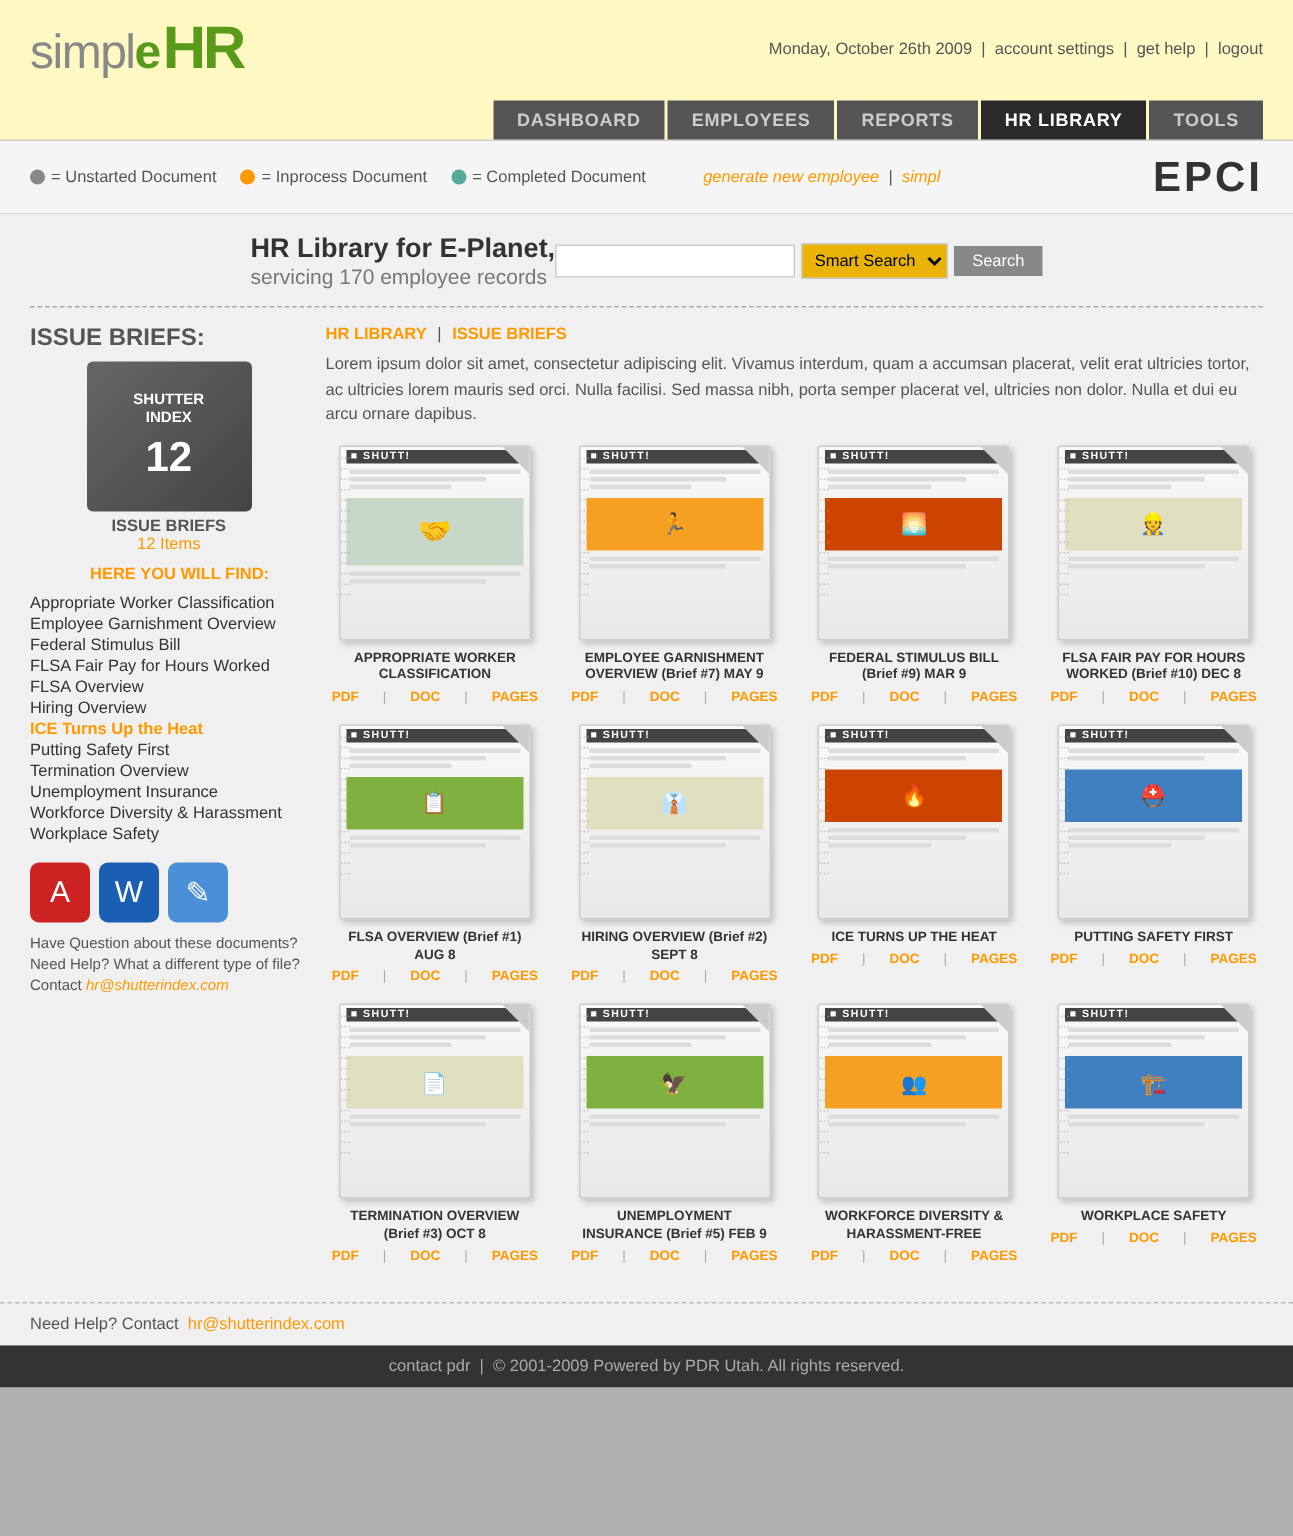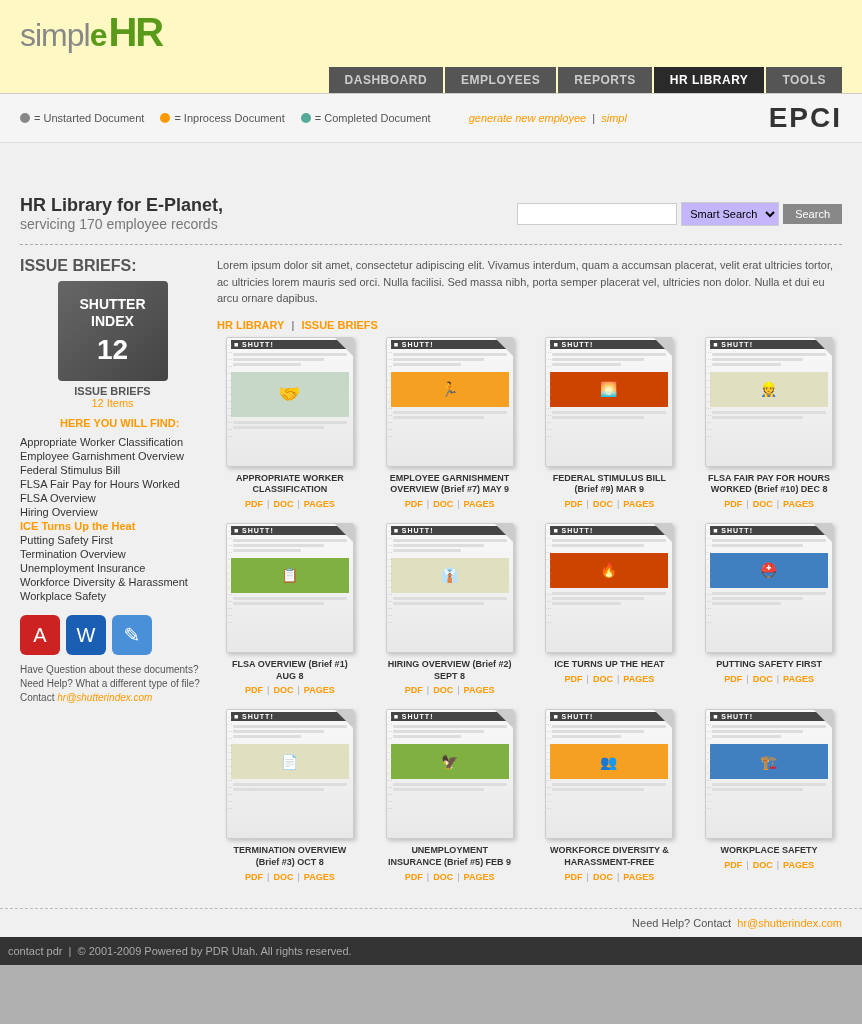--- a/index.html
+++ b/index.html
@@ -126,24 +126,23 @@
     
     #main {
       background: #f0f0f0;
       margin: 0;
       padding: 12px 20px;
     }
 
     
     #library-header {
       display: flex;
-      justify-content: space-between;
+      justify-content: center;
       align-items: center;
       margin-bottom: 12px;
-      margin-top: 40px;
     }
     #library-title h2 {
       font-size: 18px;
       font-weight: bold;
       color: #333;
     }
     #library-title p {
       font-size: 14px;
       color: #777;
     }
@@ -155,21 +154,21 @@
     #search-bar input {
       width: 160px;
       padding: 4px 6px;
       border: 1px solid #ccc;
       font-size: 11px;
     }
     #search-bar select {
       padding: 4px;
       border: 1px solid #ccc;
       font-size: 11px;
-      background: #c4b5fd;
+      background: #eab308;
     }
     #search-bar button {
       padding: 4px 12px;
       background: #888;
       color: white;
       border: none;
       font-size: 11px;
       cursor: pointer;
     }
 
@@ -200,21 +199,21 @@
       background: linear-gradient(135deg, #666, #444);
       border-radius: 4px;
       display: inline-flex;
       flex-direction: column;
       align-items: center;
       justify-content: center;
       position: relative;
     }
     .thumb-box-title {
       color: white;
-      font-size: 14px;
+      font-size: 10px;
       font-weight: bold;
       text-align: center;
       line-height: 1.2;
     }
     .thumb-box-num {
       color: white;
       font-size: 28px;
       font-weight: bold;
       margin-top: 4px;
     }
@@ -356,55 +355,55 @@
       color: #333;
       text-align: center;
       line-height: 1.3;
       margin-bottom: 3px;
       max-width: 128px;
     }
     .doc-links {
       font-size: 9px;
       color: #f90;
       display: flex;
-      gap: 4px;
+      gap: 16px;
     }
     .doc-links a {
       color: #f90;
       text-decoration: none;
       font-weight: bold;
     }
     .doc-links-sep {
       color: #aaa;
     }
 
     
     .dotted-sep {
       border: none;
       border-top: 1px dashed #aaa;
       margin: 12px 0;
     }
 
     
     #footer-help {
-      text-align: right;
+      text-align: left;
       font-size: 11px;
       color: #555;
       padding: 8px 20px;
       background: #f0f0f0;
       border-top: 1px dashed #bbb;
     }
     #footer-help a {
       color: #f90;
       text-decoration: none;
     }
     #footer-bottom {
       background: #333;
       color: #aaa;
-      text-align: left;
+      text-align: center;
       font-size: 11px;
       padding: 8px;
     }
     #footer-bottom a {
       color: #aaa;
       text-decoration: none;
     }
 
     
     .thumb-img-placeholder {
@@ -486,20 +485,29 @@
 </head>
 <body>
 
 <div id="wrapper">
 
   <div id="header">
     <div id="header-top">
       <div id="logo">
         <span id="logo-simple">simpl<span>e</span></span>
         <span id="logo-hr">HR</span>
+      </div>
+      <div id="header-right">
+        <span>Monday, October 26th 2009</span>
+        &nbsp;|&nbsp;
+        <a>account settings</a>
+        &nbsp;|&nbsp;
+        <a>get help</a>
+        &nbsp;|&nbsp;
+        <a>logout</a>
       </div>
     </div>
     <div id="nav">
       <div class="nav-item">DASHBOARD</div>
       <div class="nav-item">EMPLOYEES</div>
       <div class="nav-item">REPORTS</div>
       <div class="nav-item active">HR LIBRARY</div>
       <div class="nav-item">TOOLS</div>
     </div>
   </div>
@@ -587,26 +595,26 @@
         </div>
 
         <div id="sidebar-contact">
           <span>Have Question about these documents? Need Help? What a different type of file? Contact</span>
           <a>hr@shutterindex.com</a>
         </div>
       </div>
 
       <div id="doc-area">
 
-        <div id="breadcrumb-desc">Lorem ipsum dolor sit amet, consectetur adipiscing elit. Vivamus interdum, quam a accumsan placerat, velit erat ultricies tortor, ac ultricies lorem mauris sed orci. Nulla facilisi. Sed massa nibh, porta semper placerat vel, ultricies non dolor. Nulla et dui eu arcu ornare dapibus.</div>
         <div id="breadcrumb">
           <a>HR LIBRARY</a>
           <span id="breadcrumb-sep">|</span>
           <a>ISSUE BRIEFS</a>
         </div>
+        <div id="breadcrumb-desc">Lorem ipsum dolor sit amet, consectetur adipiscing elit. Vivamus interdum, quam a accumsan placerat, velit erat ultricies tortor, ac ultricies lorem mauris sed orci. Nulla facilisi. Sed massa nibh, porta semper placerat vel, ultricies non dolor. Nulla et dui eu arcu ornare dapibus.</div>
 
         <div class="doc-grid">
 
           <div class="doc-card">
             <div class="doc-thumb">
               <div class="shutter-logo">■ SHUTT!</div>
               <div class="thumb-lines">
                   <div class="thumb-line full"></div>
                   <div class="thumb-line medium"></div>
                   <div class="thumb-line short"></div>

